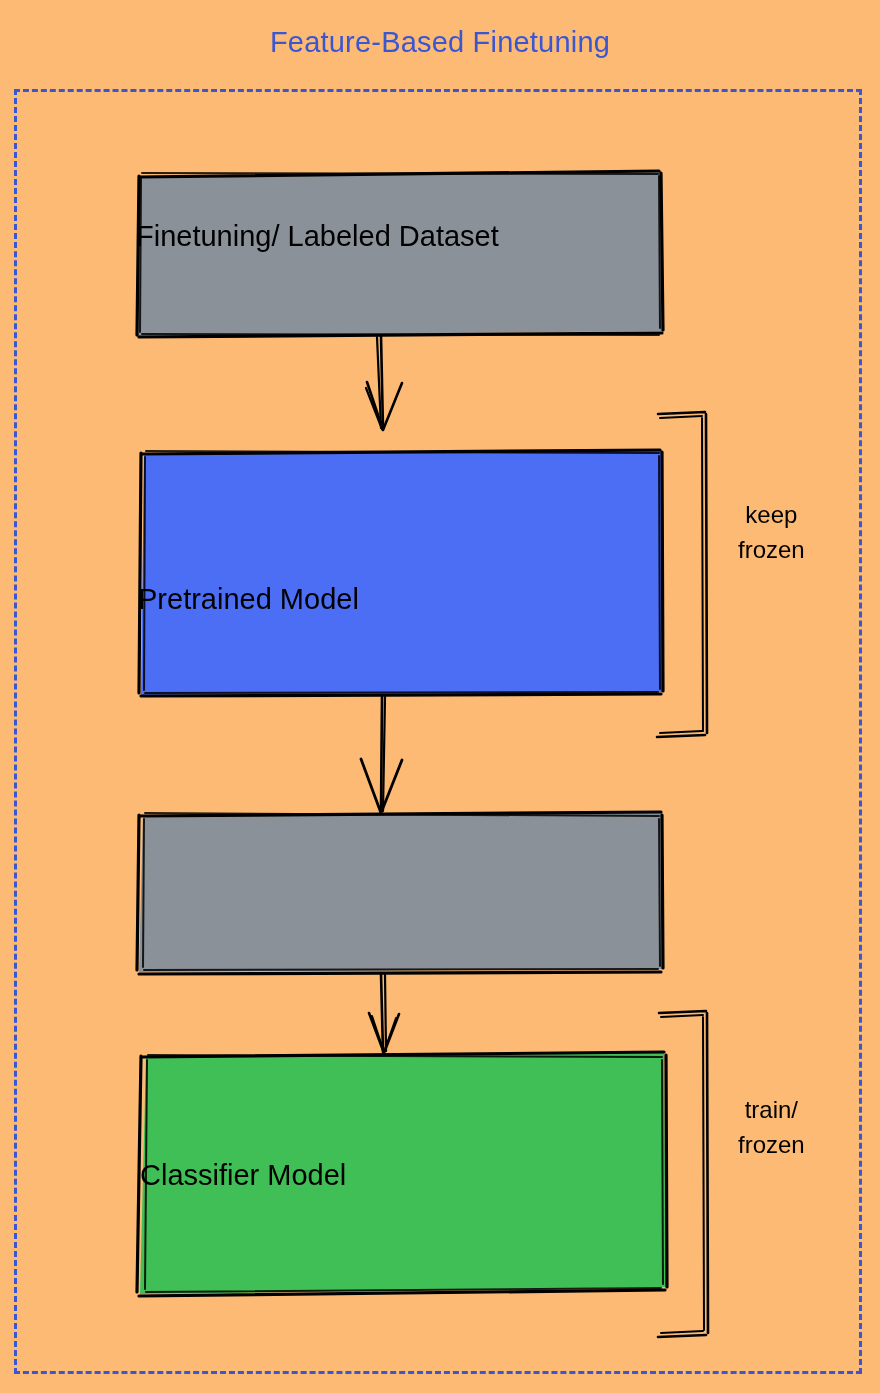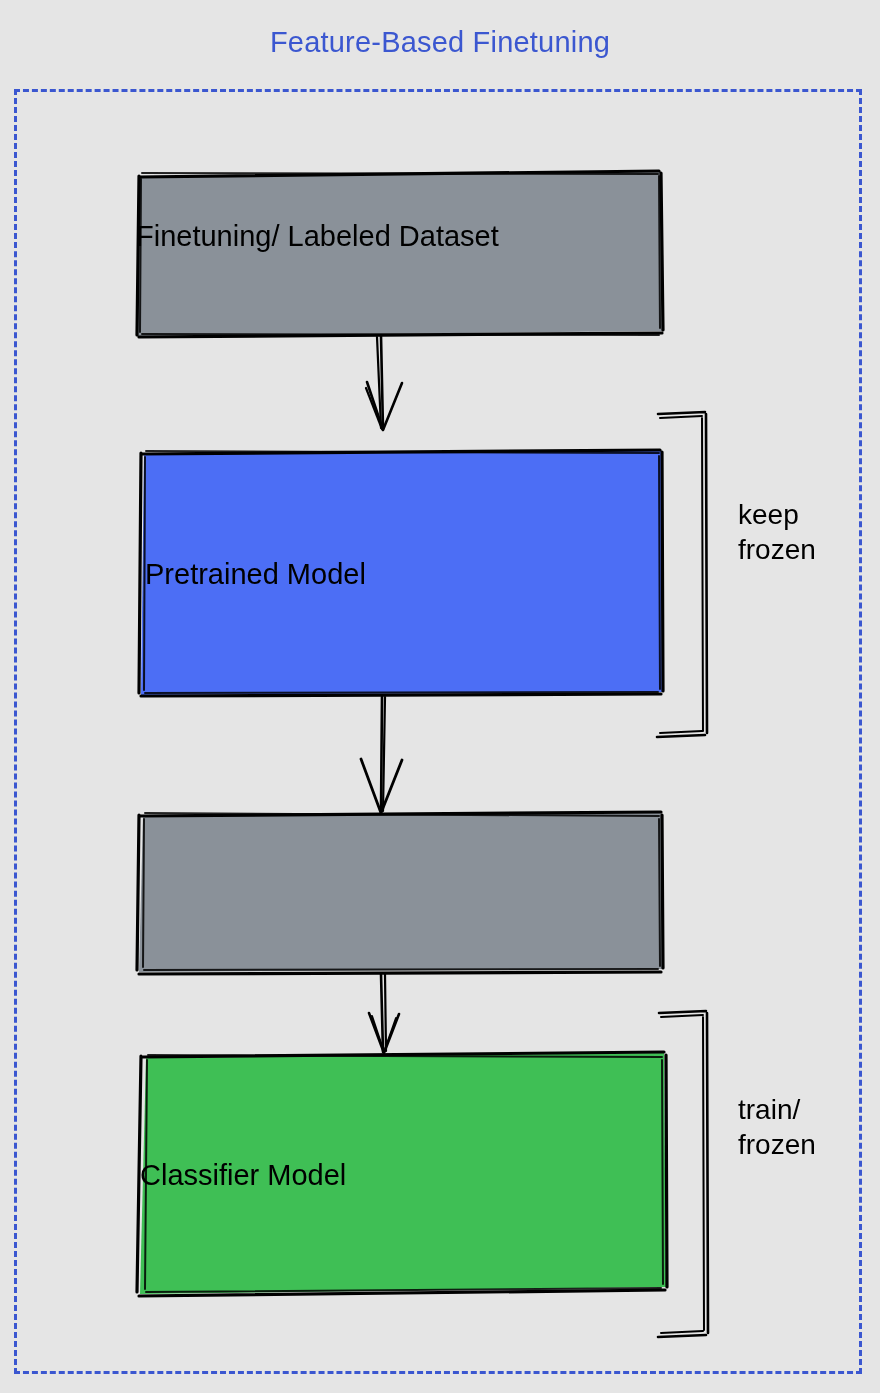--- a/index.html
+++ b/index.html
@@ -10,21 +10,21 @@
   }
   body {
     font-family: "Liberation Sans", sans-serif;
     -webkit-font-smoothing: antialiased;
   }
   #canvas {
     position: relative;
     width: 880px;
     height: 1393px;
     overflow: hidden;
-    background: #e5e5e5;
+    background: #fdba74;
   }
 
   
   #diagram-title {
     position: absolute;
     left: 0;
     top: 24px;
     width: 880px;
     text-align: center;
     font-size: 29px;
@@ -59,32 +59,32 @@
   
   .box-label {
     position: absolute;
     color: #000000;
     font-family: "Liberation Sans", sans-serif;
     font-size: 29px;
     line-height: 34px;
     white-space: nowrap;
   }
   #label-dataset   { left: 136px; top: 219px;  width: 526px; }
-  #label-pretrained{ left: 138px; top: 557px;  width: 524px; padding-left: 7px; }
+  #label-pretrained{ left: 138px; top: 582px;  width: 524px; }
   #label-embeddings{ left: 138px; top: 876px;  width: 524px; }
   #label-classifier{ left: 140px; top: 1158px; width: 621px; }
 
   
   .bracket-label {
     position: absolute;
     color: #000000;
     font-family: "Liberation Sans", sans-serif;
-    font-size: 28px;
+    font-size: 24px;
     line-height: 35px;
-    text-align: left;
+    text-align: center;
     white-space: pre;
   }
   #label-keep-frozen  { left: 738px; top: 497px; }
   #label-train-update { left: 738px; top: 1092px; }
 </style>
 </head>
 <body>
 
 <div id="canvas">
 

